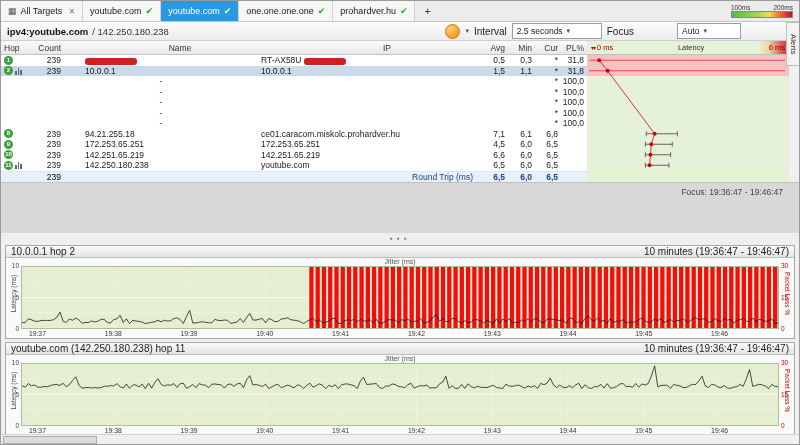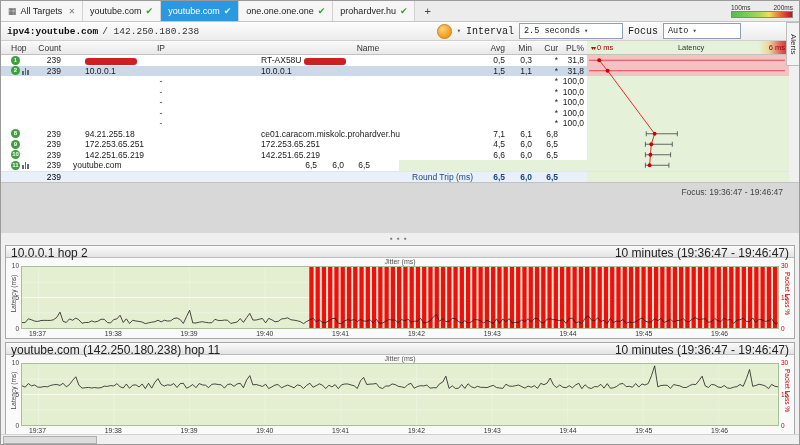--- a/index.html
+++ b/index.html
@@ -13,36 +13,36 @@
   .tab-check{color:#2ea62e;font-size:9px;}
   .tab.active .tab-check{color:#d9ffd9;}
   .tab-close{color:#777;font-size:8px;margin-left:2px;}
   .tab-grid-icon{color:#555;font-size:9px;}
   .legend{margin-left:auto;margin-right:6px;display:flex;flex-direction:column;justify-content:center;width:62px;}
   .legend-labels{display:flex;justify-content:space-between;font-size:6.5px;color:#333;line-height:7px;}
   .legend-bar{height:5px;border:1px solid #888;background:linear-gradient(to right,#53bb53 0%,#a7d657 45%,#f0e050 62%,#e87838 78%,#d03030 92%,#a81f1f 100%);}
   
   .alerts-tab{position:absolute;right:0;top:21px;width:12px;height:42px;background:#f3f3f3;border:1px solid #bdbdbd;border-right:none;writing-mode:vertical-rl;display:flex;align-items:center;justify-content:center;font-size:8px;color:#333;z-index:30;}
   
-  .toolbar{display:flex;align-items:center;height:18px;padding:0 6px;font-size:9.5px;color:#111;background:linear-gradient(#fdfdfd,#ececec);border-bottom:1px solid #cfcfcf;font-family:Liberation Mono, monospace;}
+  .toolbar{display:flex;align-items:center;height:18px;padding:0 6px;font-size:9.5px;color:#111;background:linear-gradient(#fdfdfd,#ececec);border-bottom:1px solid #cfcfcf;}
   .t-bold{font-weight:bold;}
   .t-ip{color:#333;margin-left:4px;}
   .controls{margin-left:auto;display:flex;align-items:center;gap:5px;margin-right:52px;}
   .orange-btn{width:13px;height:13px;border-radius:50%;background:radial-gradient(circle at 35% 30%,#ffd27a,#f59a1d 70%);border:1px solid #c67f17;}
   .mini-caret{font-size:7px;color:#555;}
   .lbl{font-size:10px;color:#222;}
-  .combo{display:flex;align-items:center;height:14px;background:#fff;border:1px solid #8fa0b4;font-size:8.5px;color:#222;padding:0 14px 0 4px;}
+  .combo{display:flex;align-items:center;height:14px;background:#fff;border:1px solid #8fa0b4;font-size:8.5px;color:#222;padding:0 0 0 4px;}
   .combo .caret{font-size:7px;color:#446;margin-left:4px;}
   .combo.interval{width:84px;}
-  .combo.focus{width:58px;}
+  .combo.focus{width:58px;margin-left:38px;}
   
   .tbl{width:788px;}
   .thead{display:flex;height:13px;align-items:center;font-size:8.5px;color:#333;background:linear-gradient(#fbfbfb,#e8e8e8);border-bottom:1px solid #c2c2c2;}
   .cell{box-sizing:border-box;overflow:hidden;white-space:nowrap;}
-  .c-hop{width:30px;padding-left:10px;display:flex;align-items:center;gap:2px;}
+  .c-hop{width:30px;padding-left:3px;display:flex;align-items:center;gap:2px;}
   .c-count{width:36px;text-align:right;padding-right:6px;}
   .c-ip{width:188px;padding-left:18px;}
   .c-name{width:226px;padding-left:6px;}
   .c-avg{width:28px;text-align:right;padding-right:4px;}
   .c-min{width:27px;text-align:right;padding-right:4px;}
   .c-cur{width:26px;text-align:right;padding-right:4px;}
   .c-pl{width:25px;text-align:right;padding-right:3px;}
   .c-lat{flex:1;}
   .thead .c-ip,.thead .c-name{text-align:center;padding-left:0;}
   .lat-header{display:flex;align-items:center;justify-content:space-between;padding:0 4px;font-size:7.5px;color:#a00000;background:linear-gradient(to right,#e6f1da 0%,#e6f1da 85%,#ecd79e 90%,#de5c5c 96%,#c92f2f 100%);height:100%;}
@@ -65,21 +65,21 @@
   .rt-row .c-avg,.rt-row .c-min,.rt-row .c-cur{font-weight:bold;color:#17457c;}
   .rt-row .c-lat{height:100%;background:#e6f1da;}
   
   .gap{position:relative;height:50px;background:#d8d8d8;border-top:1px solid #c2c2c2;}
   .focus-text{position:absolute;top:4px;right:16px;font-size:8.5px;color:#444;}
   
   .splitter{height:10px;display:flex;align-items:center;justify-content:center;background:#efefef;color:#777;font-size:5px;letter-spacing:4px;}
   
   .graph-panel{position:relative;height:94px;margin:0 4px 3px 4px;background:#fafafa;border:1px solid #a8a8a8;box-sizing:border-box;}
   .graph-panel.first{margin-top:2px;}
-  .g-header{display:flex;justify-content:space-between;align-items:flex-start;height:11px;padding:0 5px;font-size:12px;color:#222;background:linear-gradient(#fbfbfb,#e3e3e3);border-bottom:1px solid #bdbdbd;}
+  .g-header{display:flex;justify-content:space-between;align-items:center;height:11px;padding:0 5px;font-size:10px;color:#222;background:linear-gradient(#fbfbfb,#e3e3e3);border-bottom:1px solid #bdbdbd;}
   .jitter-label{position:absolute;top:11.5px;left:0;right:0;text-align:center;font-size:7px;color:#555;}
   .ylab-left{position:absolute;left:-21px;top:44px;width:56px;text-align:center;transform:rotate(-90deg);font-size:6.5px;color:#444;}
   .ylab-right{position:absolute;right:-21px;top:44px;width:56px;text-align:center;transform:rotate(90deg);font-size:6.5px;color:#c00000;}
   .plot{position:absolute;left:15px;right:15px;top:20px;height:63px;background:#e3efd0;border:1px solid #a9bf97;box-sizing:border-box;}
   .plot svg{display:block;width:100%;height:100%;}
   .xaxis{position:absolute;left:15px;right:15px;top:84px;height:9px;}
   .xaxis span{position:absolute;transform:translateX(-50%);font-size:6.8px;color:#333;}
   .ytl{position:absolute;left:2px;width:11px;text-align:right;font-size:6.5px;color:#444;}
   .ytr{position:absolute;right:2px;width:11px;text-align:left;font-size:6.5px;color:#cc0000;}
   
@@ -147,22 +147,22 @@
         <span>Auto</span>
         <span class="caret">▾</span>
       </div>
     </div>
   </div>
 
   <div class="tbl">
     <div class="thead">
       <div class="cell c-hop">Hop</div>
       <div class="cell c-count">Count</div>
+      <div class="cell c-name">Name</div>
       <div class="cell c-ip">IP</div>
-      <div class="cell c-name">Name</div>
       <div class="cell c-avg">Avg</div>
       <div class="cell c-min">Min</div>
       <div class="cell c-cur">Cur</div>
       <div class="cell c-pl">PL%</div>
       <div class="cell c-lat lat-header">
         <span><span class="red-markers">▾▾</span><span>0 ms</span></span>
         <span class="lat-title">Latency</span>
         <span>6 ms</span>
       </div>
     </div>
@@ -319,20 +319,21 @@
         <div class="trow">
           <div class="cell c-hop">
             <span class="badge">11</span>
             <span class="bars">
               <i></i>
               <i></i>
               <i></i>
             </span>
           </div>
           <div class="cell c-count">239</div>
+          <div class="cell c-ip">142.250.180.238</div>
           <div class="cell c-name">youtube.com</div>
           <div class="cell c-avg">6,5</div>
           <div class="cell c-min">6,0</div>
           <div class="cell c-cur">6,5</div>
           <div class="cell c-pl"></div>
           <div class="cell c-lat"></div>
         </div>
       </div>
 
     <div class="rt-row">

